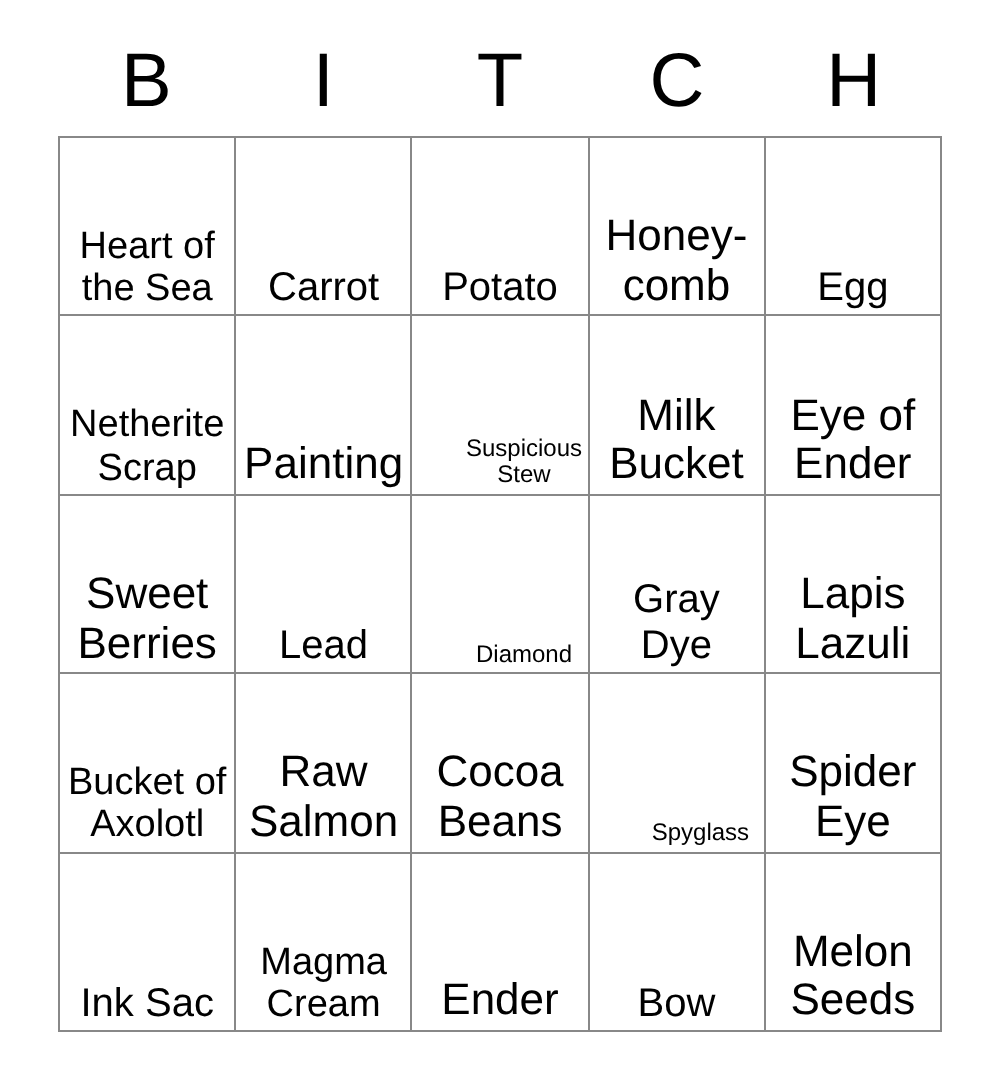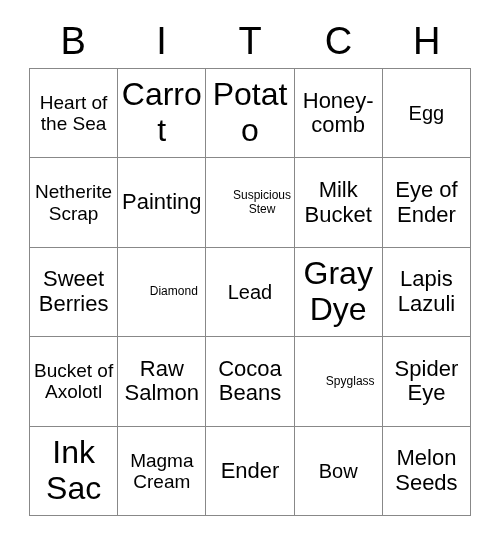--- a/index.html
+++ b/index.html
@@ -64,39 +64,39 @@
     display: flex;
     min-height: 0;
   }
   .cell {
     flex: 1 1 0;
     min-width: 0;
     border-right: 1.5px solid #888888;
     border-bottom: 1.5px solid #888888;
     box-sizing: border-box;
     display: flex;
-    align-items: center;
+    align-items: flex-end;
     justify-content: center;
     text-align: center;
     padding: 2px 3px;
     background: #ffffff;
   }
   .cell-text {
     display: block;
     width: 100%;
     line-height: 1.12;
     color: #000000;
     word-wrap: break-word;
     overflow-wrap: break-word;
     hyphens: none;
   }
 
   
   .sz-xl  { font-size: 20px; }
-  .sz-lg  { font-size: 32px; }
+  .sz-lg  { font-size: 20px; }
   .sz-md  { font-size: 22px; }
   .sz-sm  { font-size: 19px; }
   .sz-xs  { font-size: 12px; margin-left: 24px; }
 </style>
 </head>
 <body>
 
 <div id="bingo-card">
 
   <div class="header-row">
@@ -140,26 +140,26 @@
         </div>
         <div class="cell">
           <span class="cell-text sz-md">Eye of Ender</span>
         </div>
       </div>
       <div class="grid-row">
         <div class="cell">
           <span class="cell-text sz-md">Sweet Berries</span>
         </div>
         <div class="cell">
+          <span class="cell-text sz-xl">Lead</span>
+        </div>
+        <div class="cell">
           <span class="cell-text sz-xs">Diamond</span>
         </div>
         <div class="cell">
-          <span class="cell-text sz-xl">Lead</span>
-        </div>
-        <div class="cell">
           <span class="cell-text sz-lg">Gray Dye</span>
         </div>
         <div class="cell">
           <span class="cell-text sz-md">Lapis Lazuli</span>
         </div>
       </div>
       <div class="grid-row">
         <div class="cell">
           <span class="cell-text sz-sm">Bucket of Axolotl</span>
         </div>

